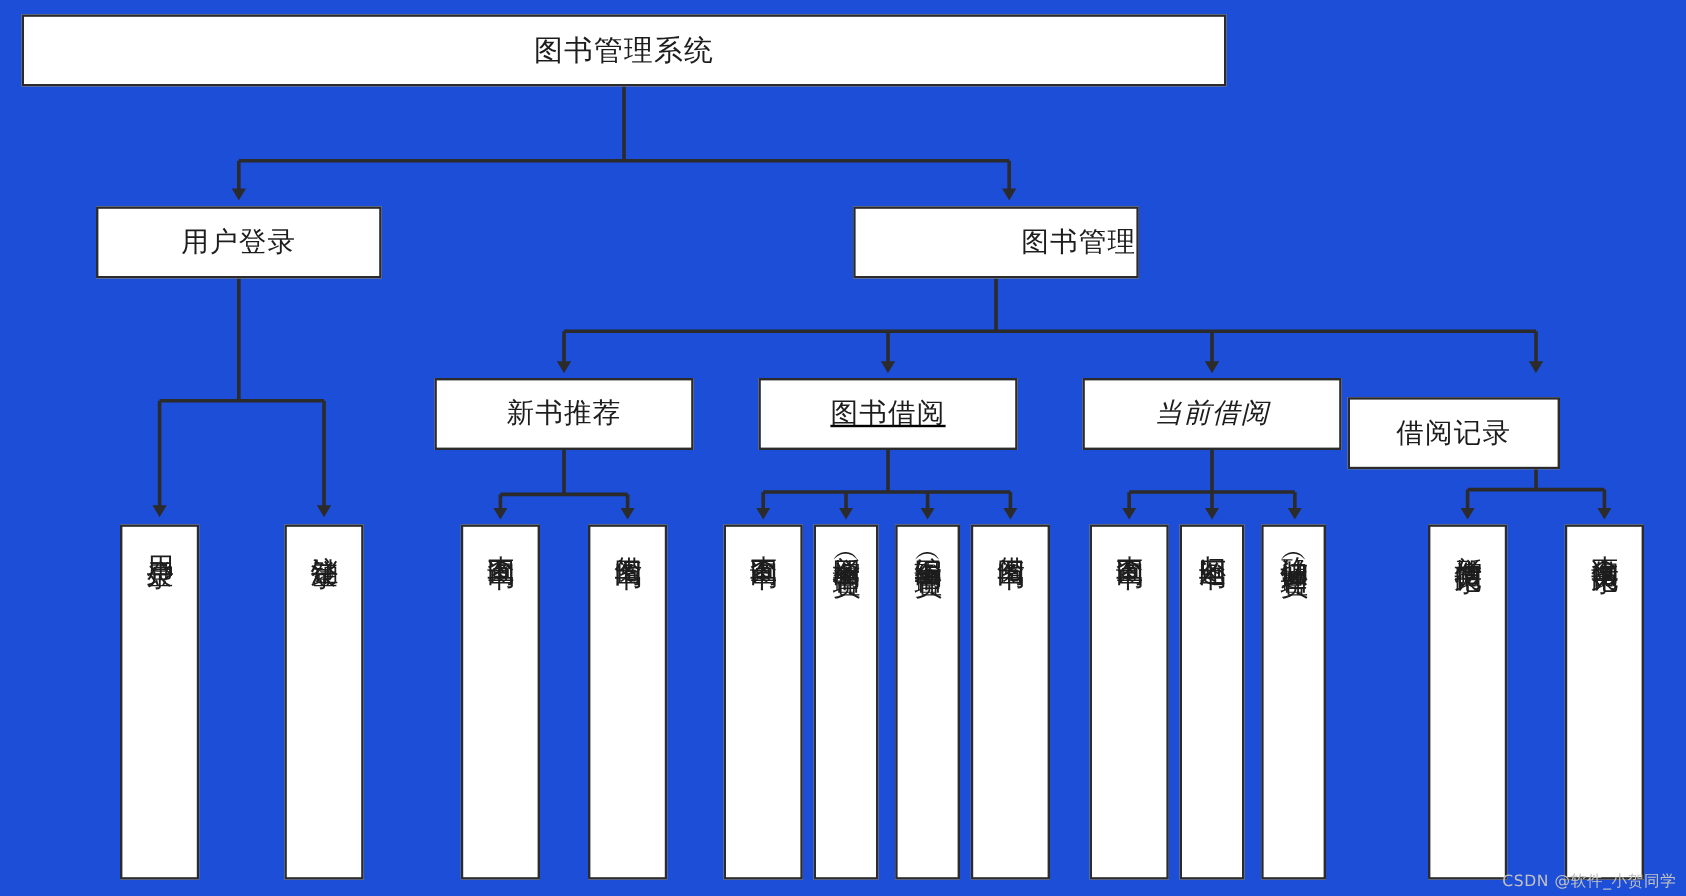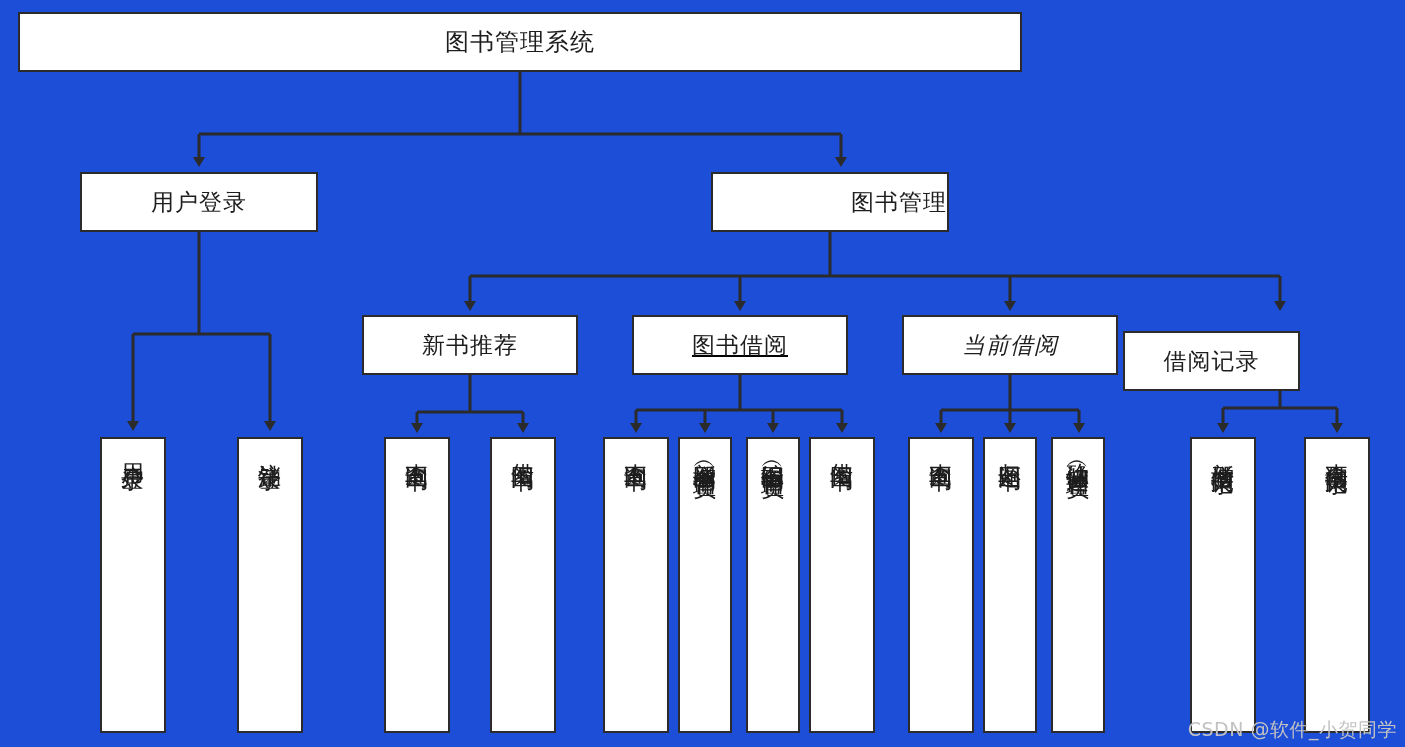--- a/index.html
+++ b/index.html
@@ -52,21 +52,21 @@
     writing-mode: vertical-rl;
     text-orientation: upright;
     letter-spacing: 2px;
     white-space: nowrap;
   }
   .node.root .label { font-size: 24px; }
   .watermark {
     position: absolute;
     right: 8px;
     bottom: 4px;
-    font-size: 19px;
+    font-size: 13px;
     color: #c2c2c2;
     white-space: nowrap;
     letter-spacing: 0.5px;
   }
 </style>
 </head>
 <body>
 
 <div id="canvas">
 

